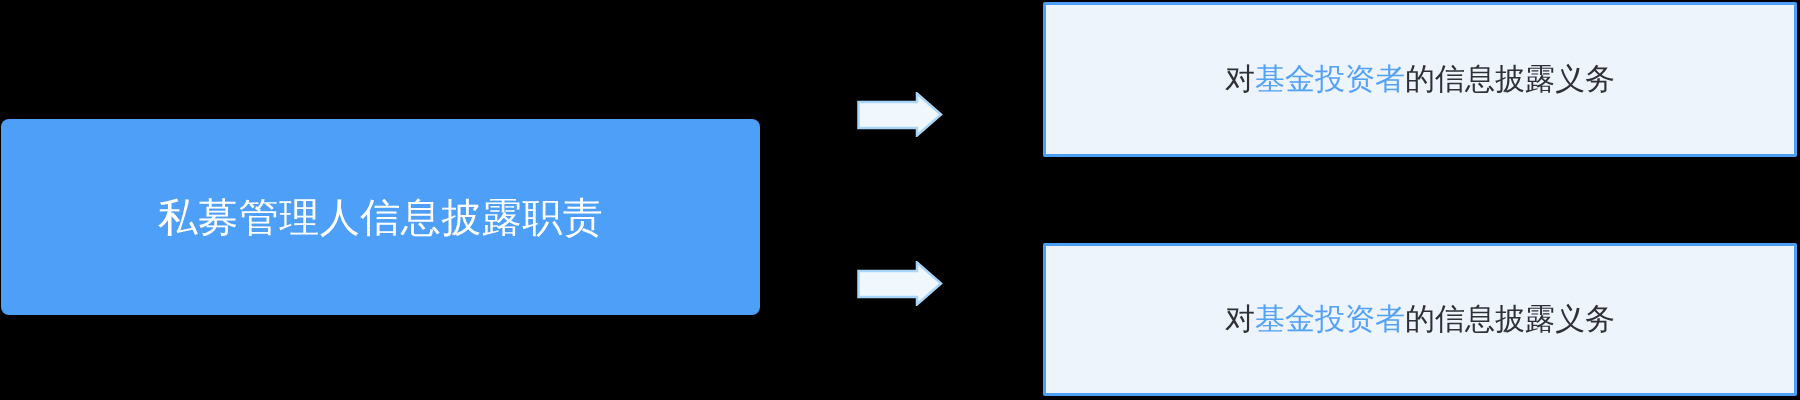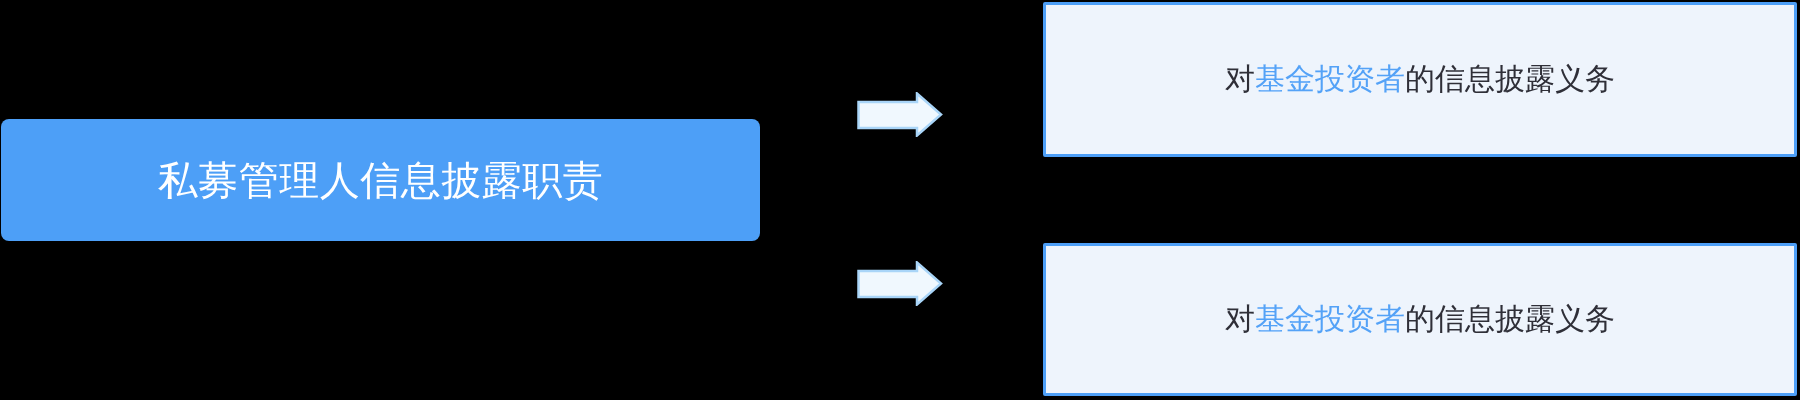--- a/index.html
+++ b/index.html
@@ -13,21 +13,21 @@
     height: 400px;
     background: var(--background, #000000);
     font-family: "Liberation Sans", sans-serif;
     overflow: hidden;
   }
   .root-node {
     position: absolute;
     left: 1px;
     top: 119px;
     width: 759px;
-    height: 122px;
+    height: 196px;
     background: var(--primary-blue, #4D9FF7);
     border-radius: 8px;
     display: flex;
     align-items: center;
     justify-content: center;
   }
   .root-label {
     color: var(--text-white, #FFFFFF);
     font-size: 40px;
     letter-spacing: 0.5px;

